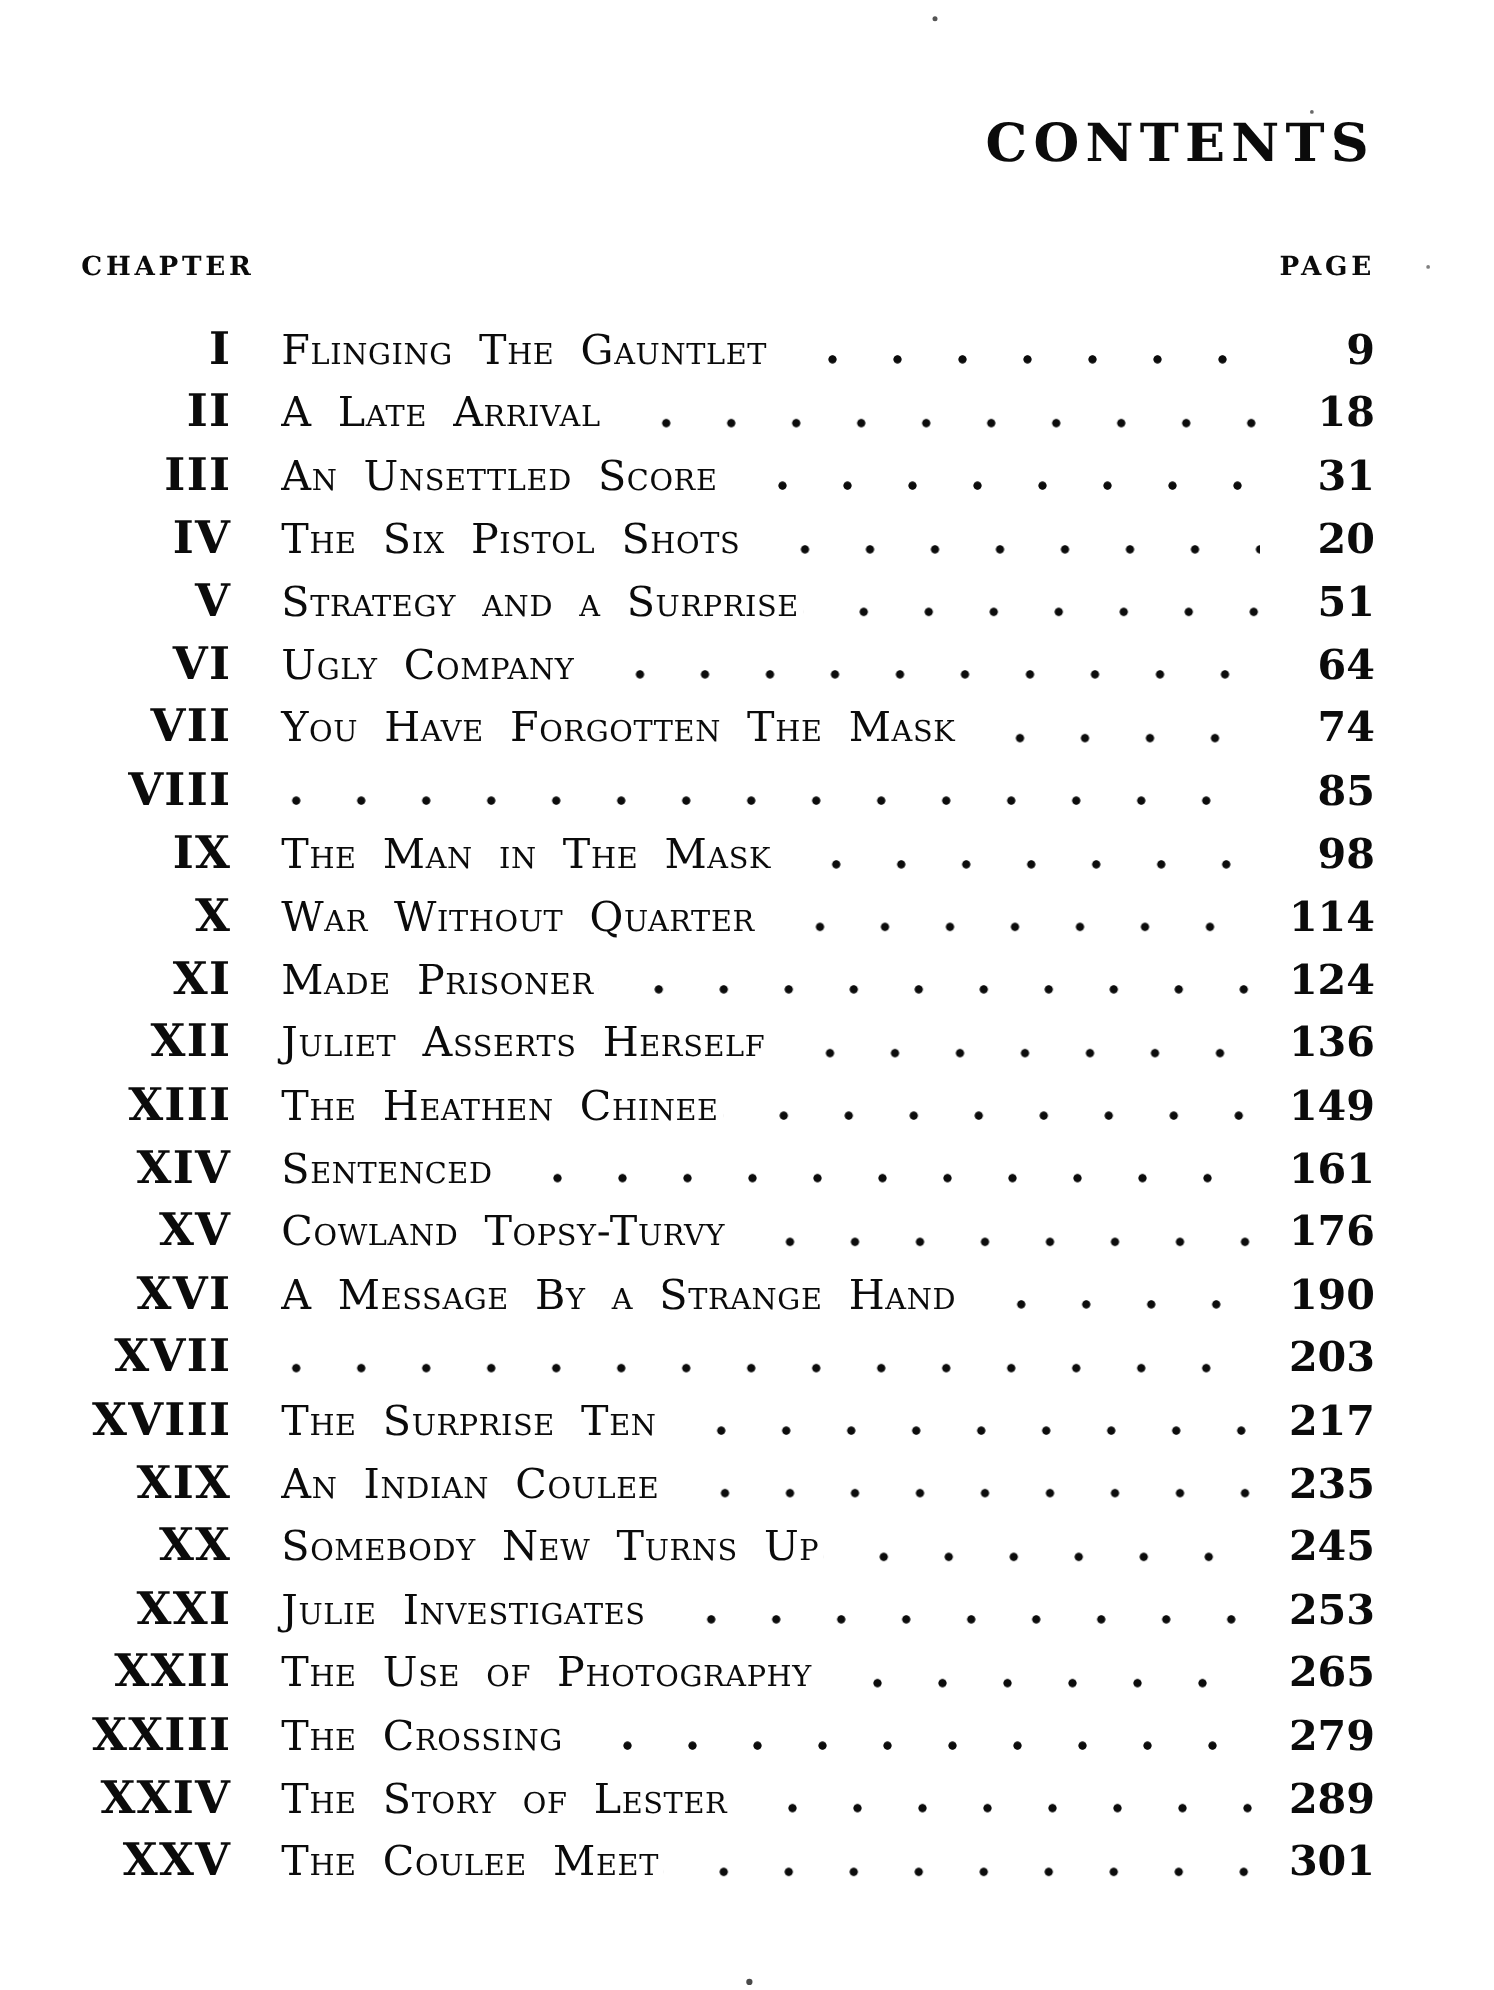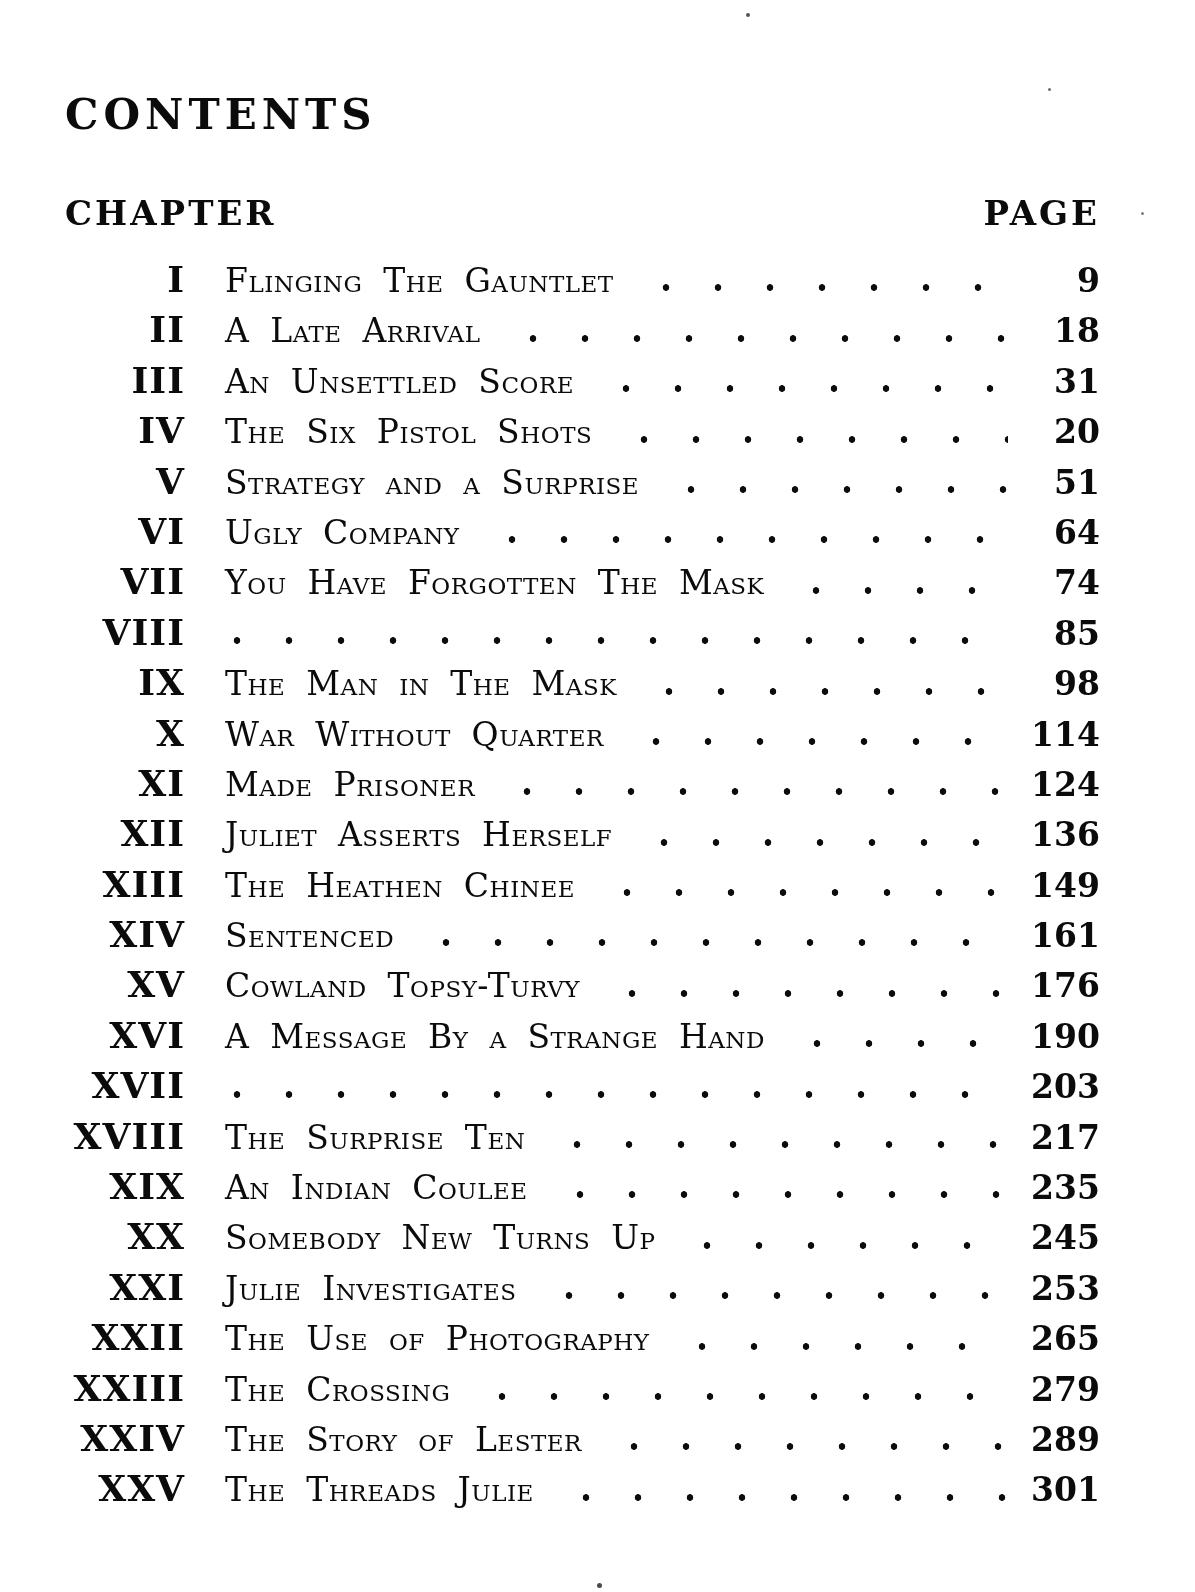--- a/index.html
+++ b/index.html
@@ -14,31 +14,31 @@
     box-sizing: border-box;
     padding: 0 95px 0 65px;
     background: #ffffff;
     color: #0b0b0b;
     font-family: "DejaVu Serif", "Liberation Serif", serif;
     overflow: hidden;
   }
   .toc-title {
     margin: 0;
     padding-top: 92px;
-    text-align: left;
+    text-align: right;
     font-size: 42px;
     line-height: 46px;
     font-weight: 700;
     letter-spacing: 5px;
   }
   .col-headers {
     display: flex;
     justify-content: space-between;
     margin-top: 58px;
-    font-size: 34px;
+    font-size: 21px;
     line-height: 34px;
     font-weight: 700;
     letter-spacing: 3px;
   }
   .rows {
     margin-top: 24px;
   }
   .row {
     display: flex;
     align-items: baseline;
@@ -264,21 +264,21 @@
 
   <div class="row">
     <span class="numeral">XXIV</span>
     <span class="title">The Story of Lester</span>
     <span class="dots"></span>
     <span class="pagenum">289</span>
   </div>
 
   <div class="row">
     <span class="numeral">XXV</span>
-    <span class="title">The Threads Julie</span>
+    <span class="title">The Coulee Meet</span>
     <span class="dots"></span>
     <span class="pagenum">301</span>
   </div>
 </div>
 
   <div class="speck s1"></div>
   <div class="speck s2"></div>
   <div class="speck s3"></div>
   <div class="speck s4"></div>
 </div>

